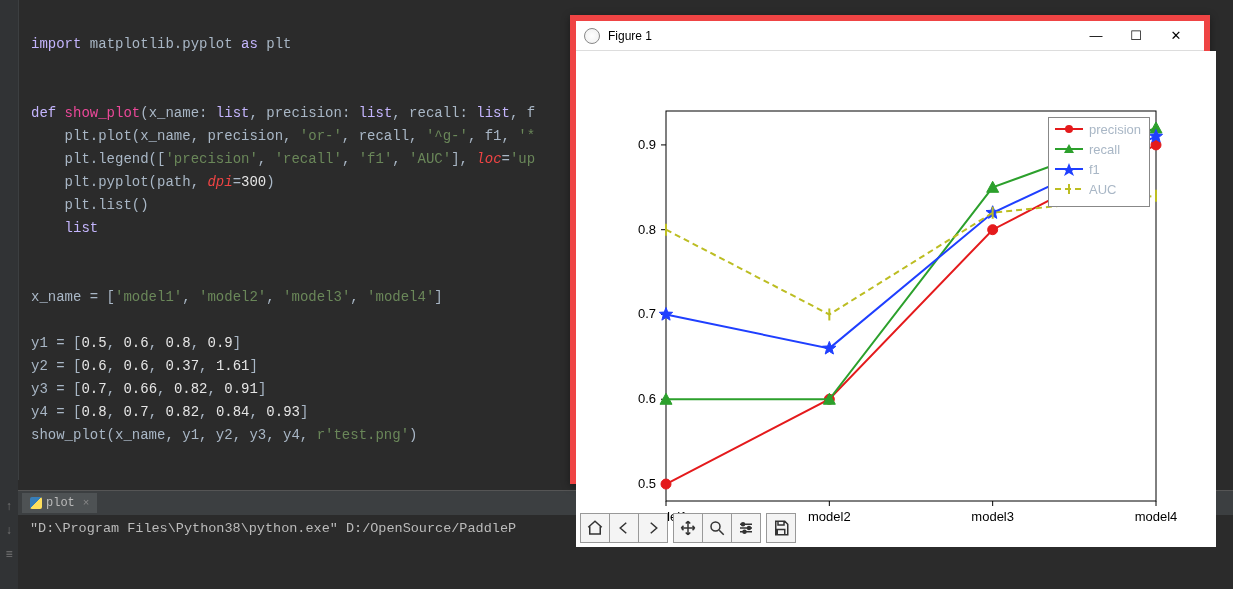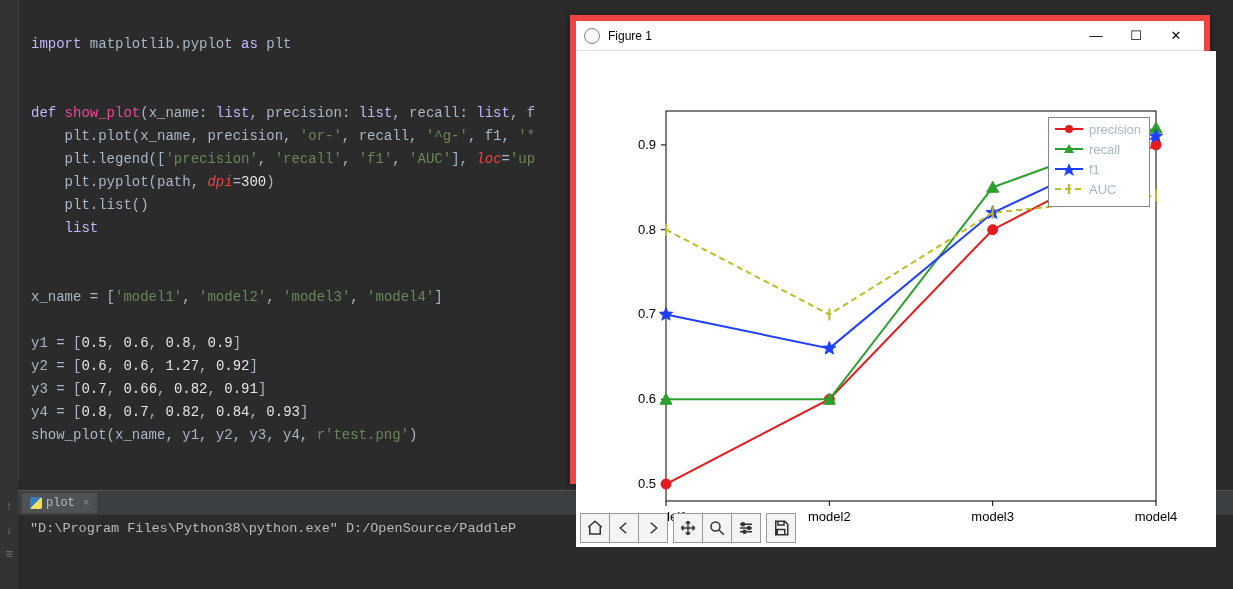--- a/index.html
+++ b/index.html
@@ -159,21 +159,21 @@
 <span class="normal">    plt.plot(x_name, precision, </span><span class="str">'or-'</span><span class="normal">, recall, </span><span class="str">'^g-'</span><span class="normal">, f1, </span><span class="str">'*</span>
 <span class="normal">    plt.legend([</span><span class="str">'precision'</span><span class="normal">, </span><span class="str">'recall'</span><span class="normal">, </span><span class="str">'f1'</span><span class="normal">, </span><span class="str">'AUC'</span><span class="normal">], </span><span class="param">loc</span><span class="normal">=</span><span class="str">'up</span>
 <span class="normal">    plt.pyplot(path, </span><span class="param">dpi</span><span class="normal">=</span><span class="num">300</span><span class="normal">)</span>
 <span class="normal">    plt.list()</span>
 <span class="kw">    list</span>
 
 <span class="normal"></span>
 <span class="normal">x_name = [</span><span class="str">'model1'</span><span class="normal">, </span><span class="str">'model2'</span><span class="normal">, </span><span class="str">'model3'</span><span class="normal">, </span><span class="str">'model4'</span><span class="normal">]</span>
 
 <span class="normal">y1 = [</span><span class="num">0.5</span><span class="normal">, </span><span class="num">0.6</span><span class="normal">, </span><span class="num">0.8</span><span class="normal">, </span><span class="num">0.9</span><span class="normal">]</span>
-<span class="normal">y2 = [</span><span class="num">0.6</span><span class="normal">, </span><span class="num">0.6</span><span class="normal">, </span><span class="num">1.27</span><span class="normal">, </span><span class="num">0.92</span><span class="normal">]</span>
+<span class="normal">y2 = [</span><span class="num">0.6</span><span class="normal">, </span><span class="num">0.6</span><span class="normal">, </span><span class="num">0.37</span><span class="normal">, </span><span class="num">1.61</span><span class="normal">]</span>
 <span class="normal">y3 = [</span><span class="num">0.7</span><span class="normal">, </span><span class="num">0.66</span><span class="normal">, </span><span class="num">0.82</span><span class="normal">, </span><span class="num">0.91</span><span class="normal">]</span>
 <span class="normal">y4 = [</span><span class="num">0.8</span><span class="normal">, </span><span class="num">0.7</span><span class="normal">, </span><span class="num">0.82</span><span class="normal">, </span><span class="num">0.84</span><span class="normal">, </span><span class="num">0.93</span><span class="normal">]</span>
 <span class="normal">show_plot(x_name, y1, y2, y3, y4, </span><span class="str">r'test.png'</span><span class="normal">)</span>
 </div>
 
 <div class="bottom-panel">
   <div class="tab-bar">
     <div class="tab">
       <span class="py-icon"></span>
       <span>plot</span>

